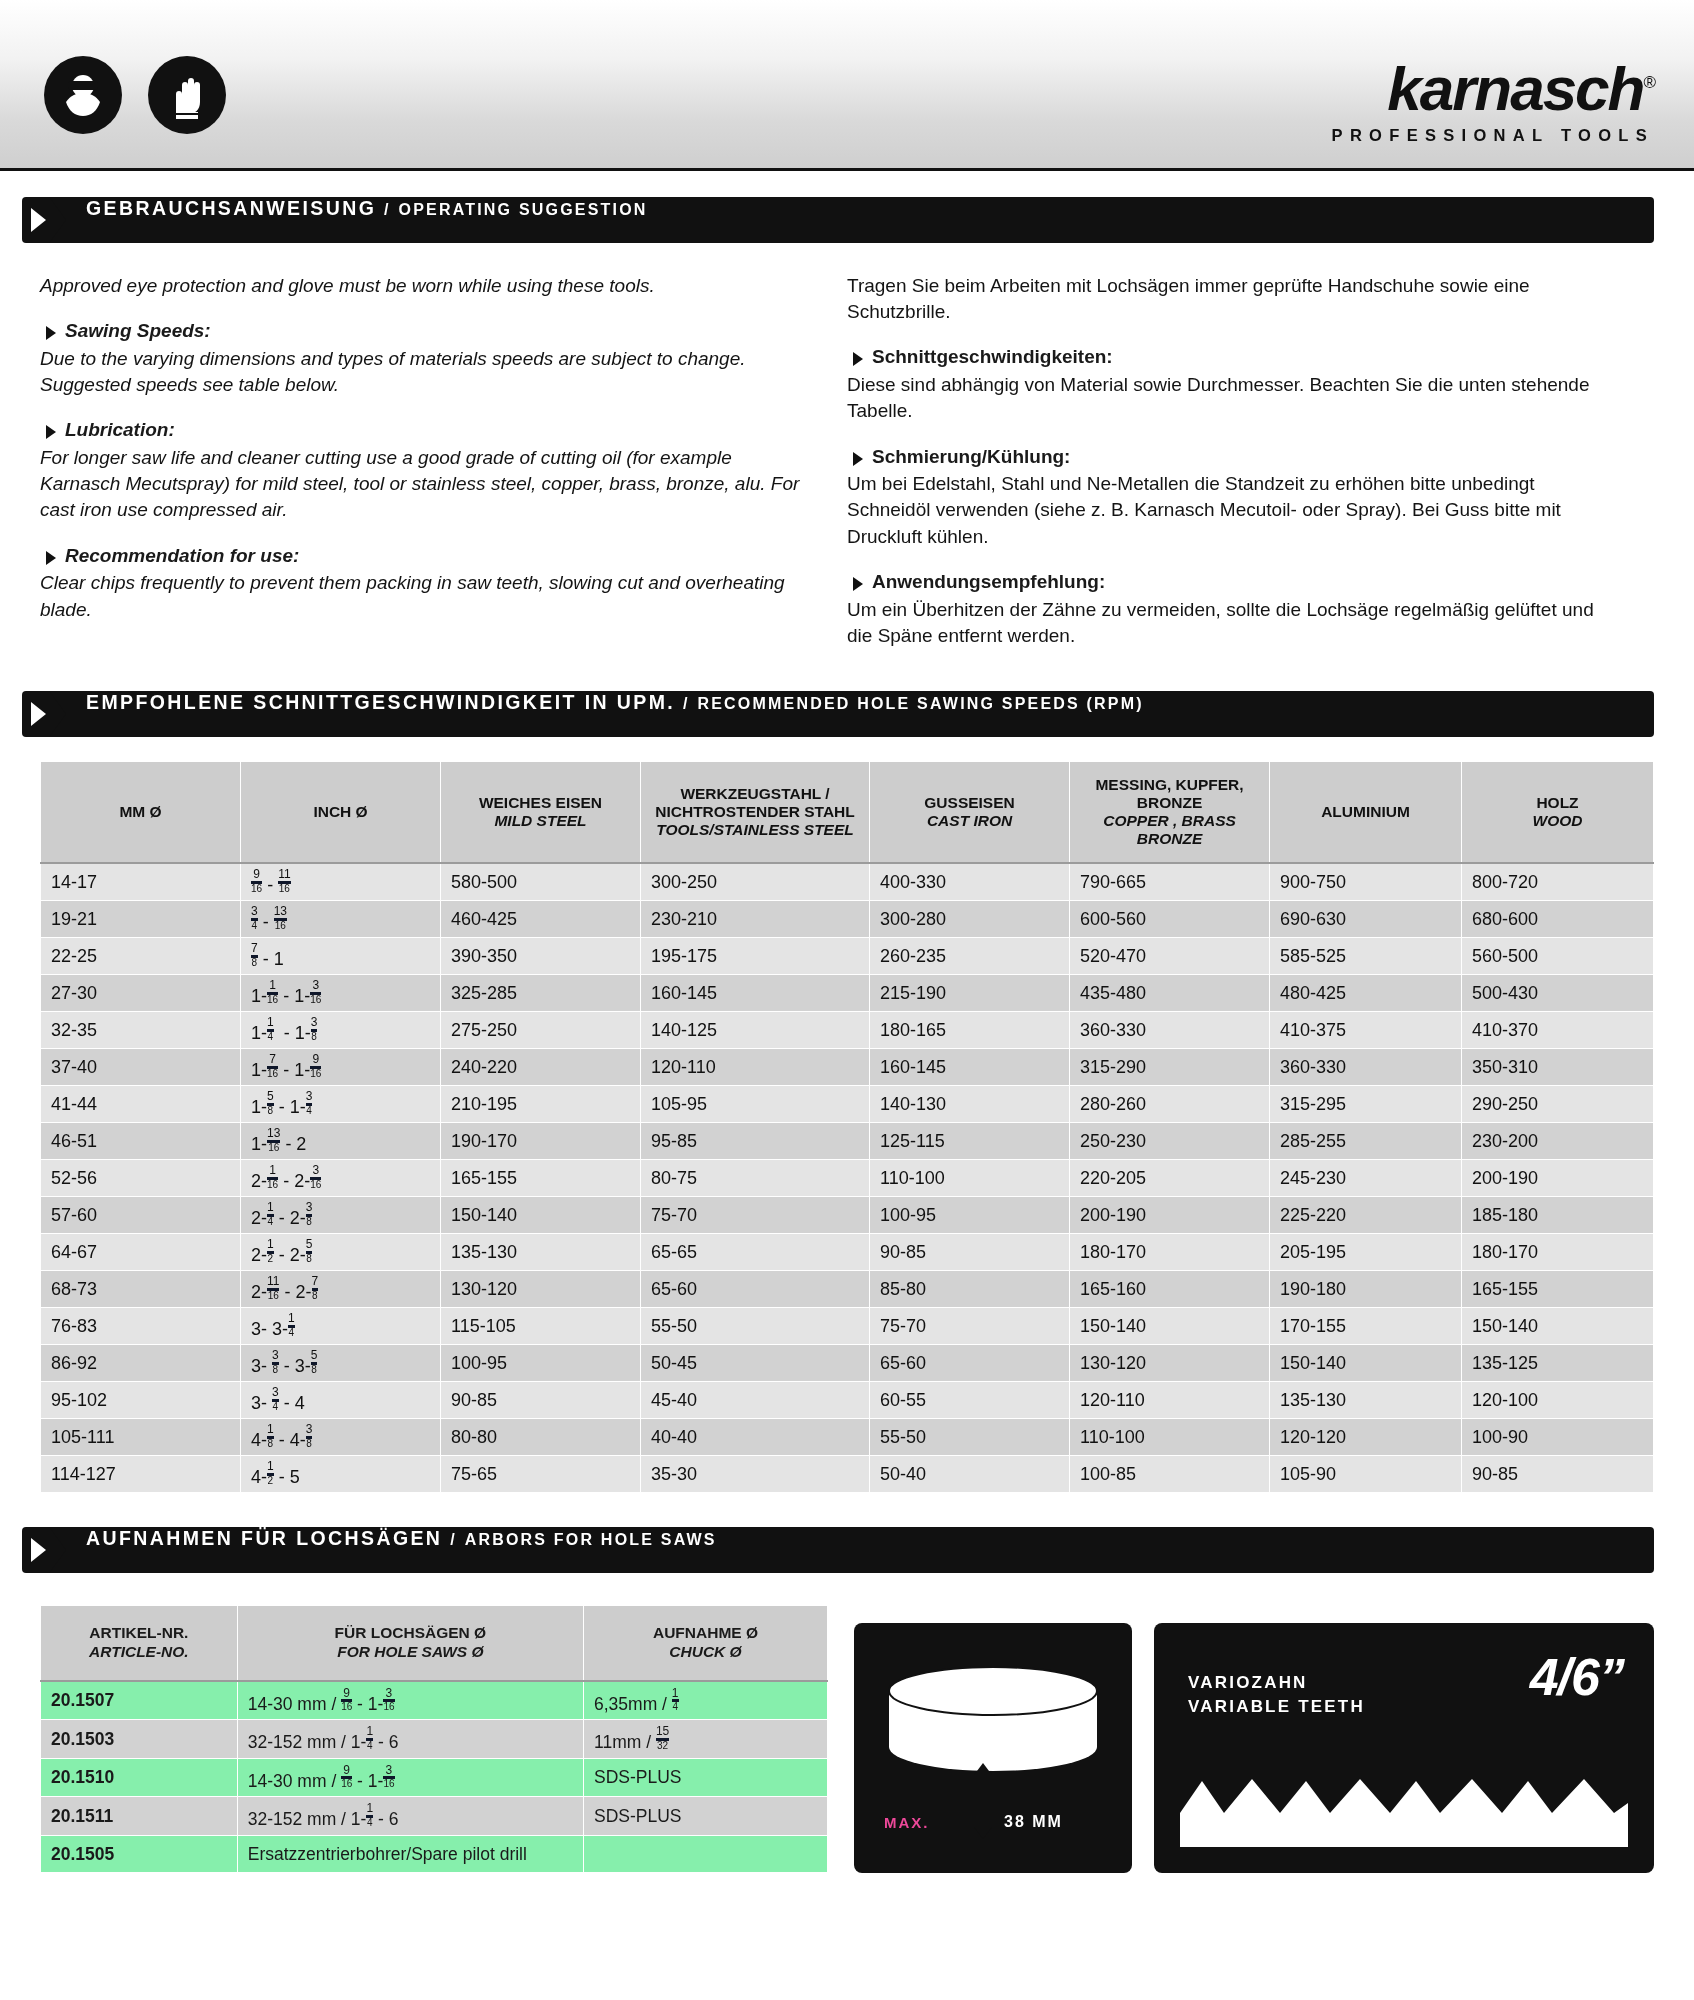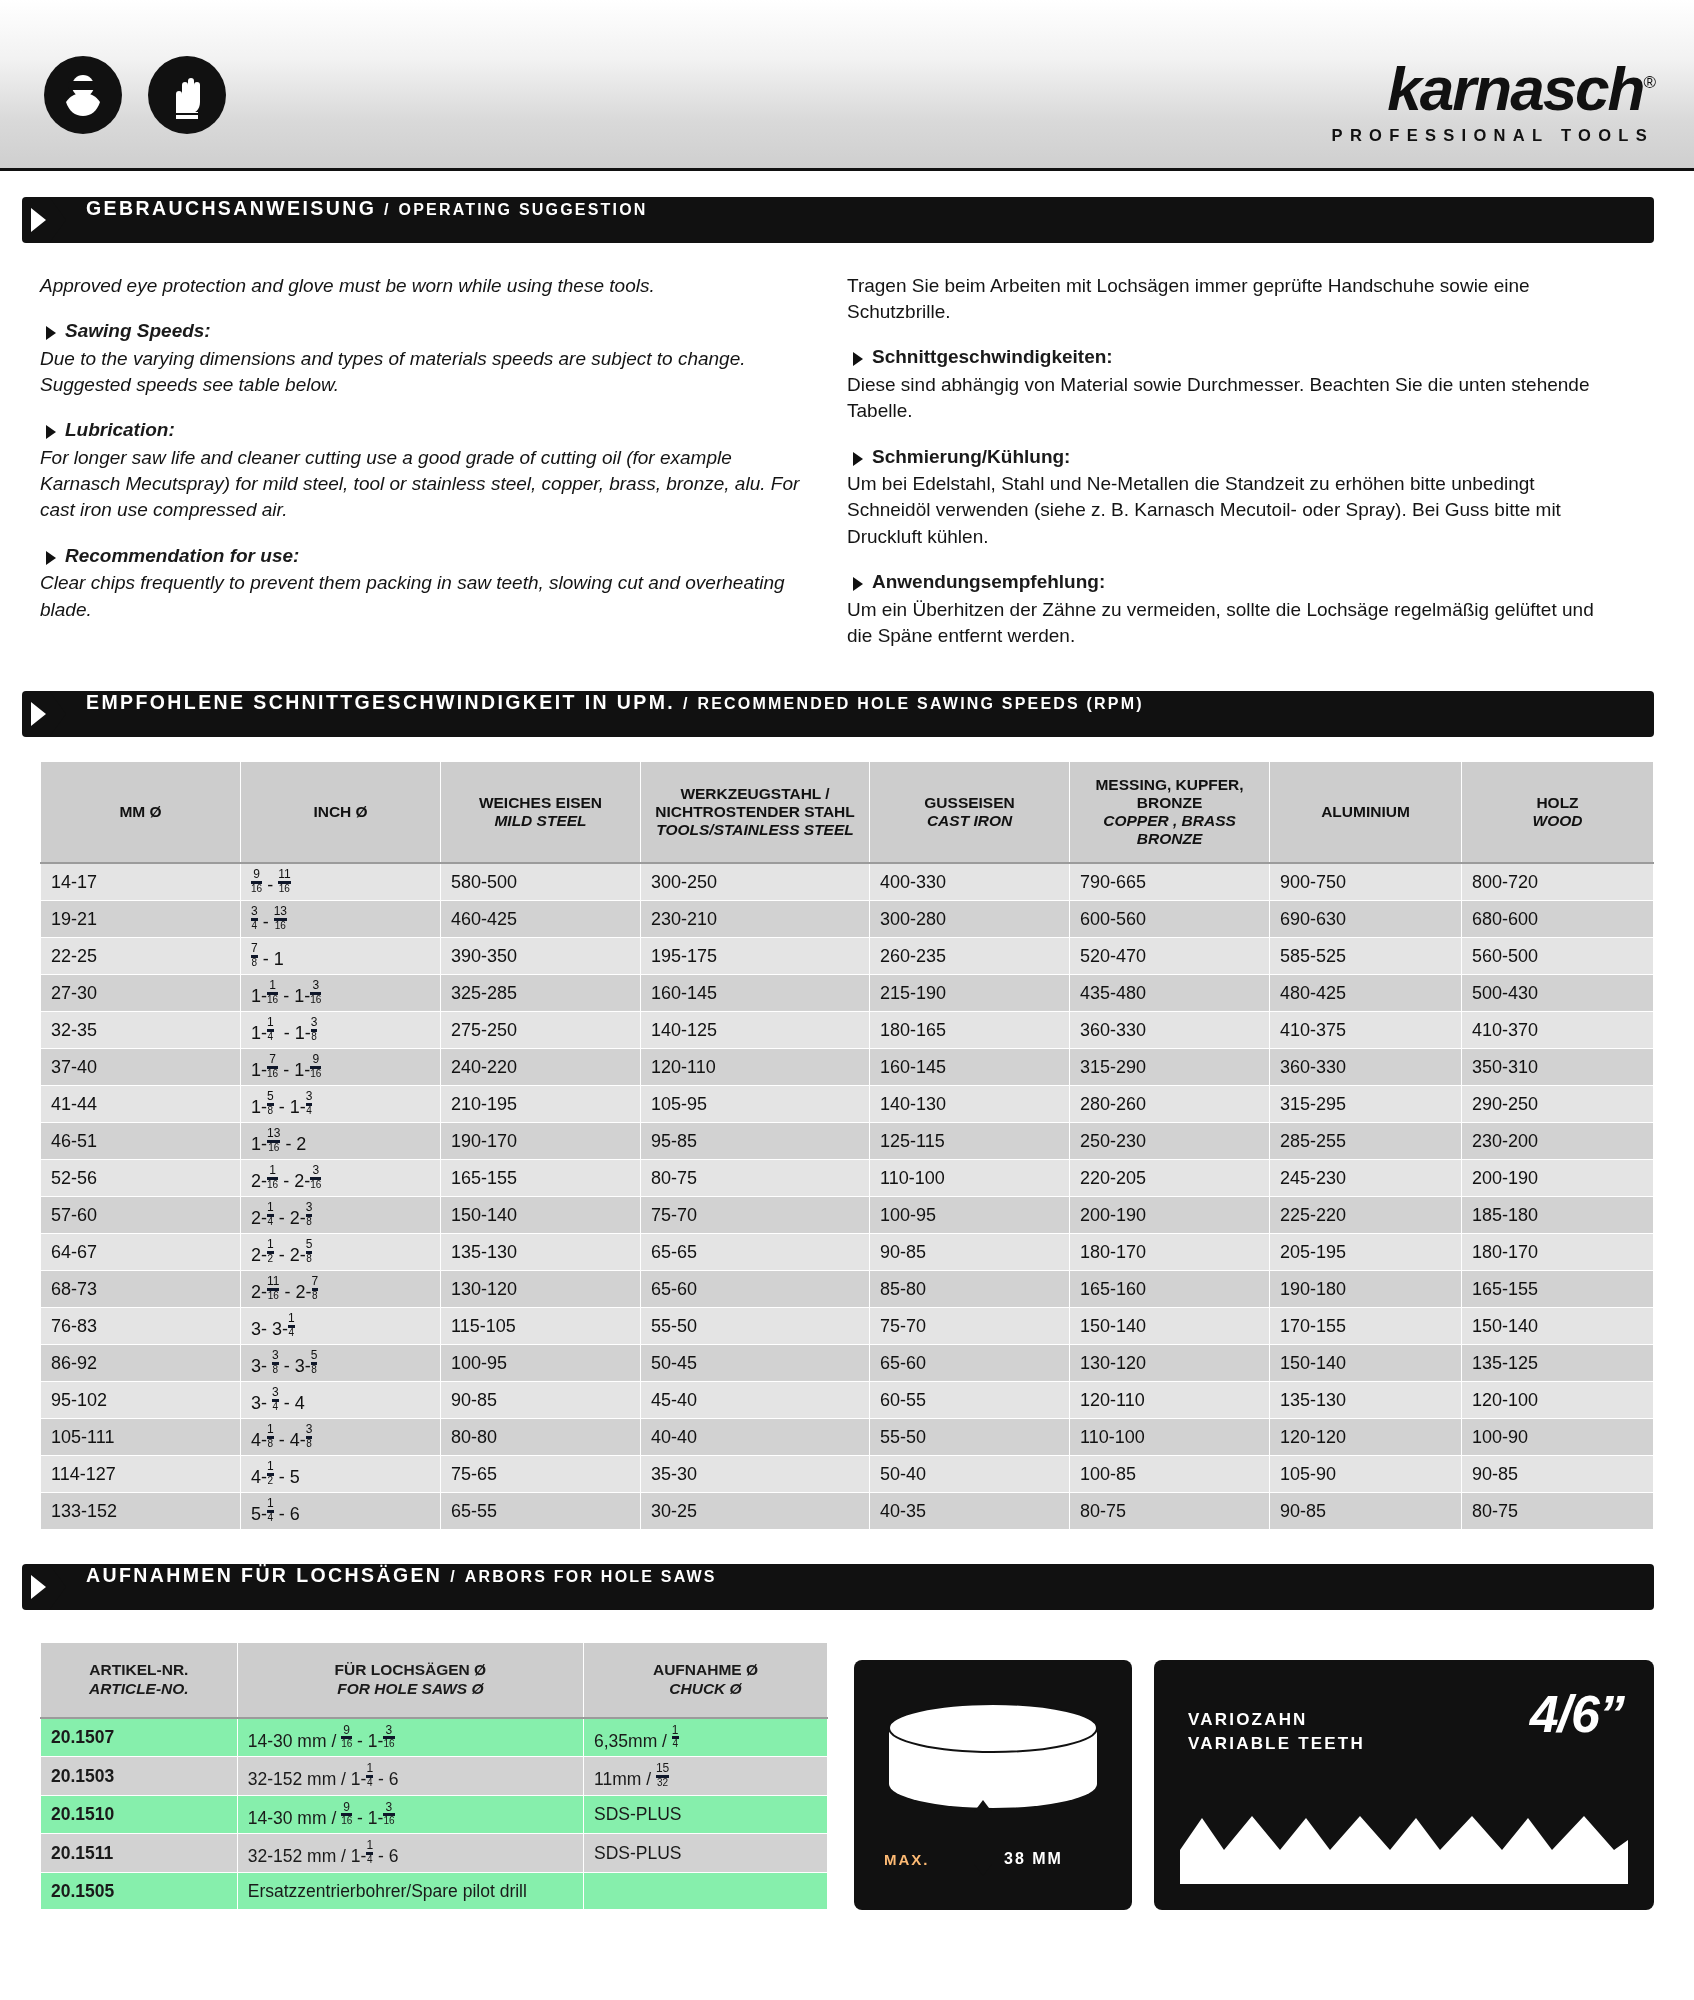--- a/index.html
+++ b/index.html
@@ -89,21 +89,21 @@
   .arb td{border:1px solid #fff;font-size:17.5px;padding:5px 10px;height:26px;}
   .arb tr.odd td{background:#86efac;}
   .arb tr.even td{background:#d2d2d2;}
   .arb td.a{font-weight:bold;}
   
   .gfx{display:flex;gap:22px;margin-left:26px;}
   .box{background:#111;border-radius:8px;position:relative;margin-top:28px;}
   .box1{width:278px;height:250px;}
   .box2{width:500px;height:250px;}
   .cyl{position:absolute;left:50%;transform:translateX(-50%);top:42px;}
-  .maxlbl{position:absolute;left:30px;bottom:42px;color:#fdba74;font-size:15px;font-weight:bold;letter-spacing:2px;}
+  .maxlbl{position:absolute;left:30px;bottom:42px;color:#ec4899;font-size:15px;font-weight:bold;letter-spacing:2px;}
   .mmlbl{position:absolute;left:150px;bottom:42px;color:#fff;font-size:16px;font-weight:bold;letter-spacing:2px;}
   .vario{position:absolute;left:34px;top:48px;color:#fff;font-size:17px;font-weight:bold;letter-spacing:2.2px;line-height:1.4;}
   .inch46{position:absolute;right:30px;top:24px;color:#fff;font-size:52px;font-weight:bold;font-style:italic;letter-spacing:-1px;}
   .teeth{position:absolute;left:26px;right:26px;bottom:26px;height:74px;}
 </style>
 </head>
 <body>
 
 <div class="header">
   <div class="pictos">
@@ -376,30 +376,20 @@
         <tr class="odd">
           <td>114-127</td>
           <td><span>4-</span><span class="frac"><sup>1</sup><sub>2</sub></span><span>&nbsp;-&nbsp;5</span></td>
           <td>75-65</td>
           <td>35-30</td>
           <td>50-40</td>
           <td>100-85</td>
           <td>105-90</td>
           <td>90-85</td>
         </tr>
-        <tr class="even">
-          <td>133-152</td>
-          <td><span>5-</span><span class="frac"><sup>1</sup><sub>4</sub></span><span>&nbsp;-&nbsp;6</span></td>
-          <td>65-55</td>
-          <td>30-25</td>
-          <td>40-35</td>
-          <td>80-75</td>
-          <td>90-85</td>
-          <td>80-75</td>
-        </tr>
       </tbody>
   </table>
 </div>
 
 <div style="height:34px"></div>
 <div class="bar">
   <div class="arrow"></div>
   <div class="txt">
     <span>AUFNAHMEN FÜR LOCHSÄGEN</span>
     <span class="small">/</span>

